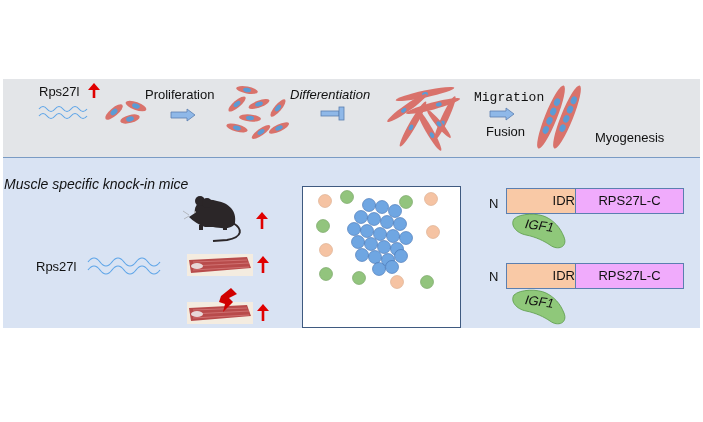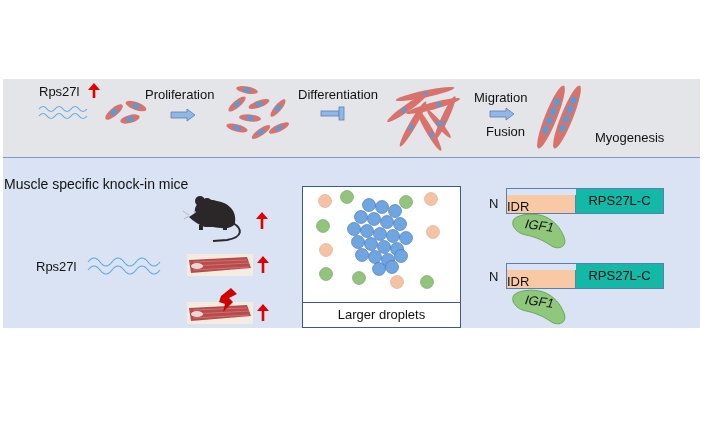--- a/index.html
+++ b/index.html
@@ -10,22 +10,22 @@
   .panel-bot { position:absolute; left:3px; top:158px; width:697px; height:170px;
                background:#d9e3f3; }
   .lbl { position:absolute; font-size:13px; white-space:nowrap; }
   .title { position:absolute; font-size:14px; white-space:nowrap; }
   svg.abs { position:absolute; overflow:visible; }
   .droplet-box { position:absolute; left:302px; top:186px; width:157px; height:140px;
                  background:#fff; border:1px solid #3f5a80; }
   .droplet-cap { position:absolute; left:0; right:0; bottom:0; height:24px;
                  border-top:1px solid #3f5a80; font-size:13px; text-align:center; line-height:24px; }
   .prot { position:absolute; height:24px; display:flex; border:1px solid #5b7fb0; }
-  .prot .idr { width:68px; background:#f9c9a6; text-align:left; line-height:24px; font-size:13px; border-right:1px solid #5b7fb0;margin-top:6px; }
-  .prot .c { width:87px; background:#14b8a6; text-align:center; line-height:24px; font-size:13px; }
+  .prot .idr { width:68px; background:#f9c9a6; text-align:right; line-height:24px; font-size:13px; border-right:1px solid #5b7fb0; }
+  .prot .c { width:107px; background:#f0abfc; text-align:center; line-height:24px; font-size:13px; }
 </style>
 </head>
 <body>
 
 <div class="panel-top"></div>
 <div class="panel-bot"></div>
 
 <span class="lbl" style="left:39px;top:84px;">Rps27l</span>
 <svg class="abs" style="left:87px;top:83px;" width="14" height="16">
   <path d="M7 15 V5" stroke="#e00000" stroke-width="2.6"></path>
@@ -84,21 +84,21 @@
   <g transform="translate(36,46) rotate(-35)">
       <ellipse rx="11" ry="3.5" fill="#d9726b"></ellipse>
       <ellipse rx="4" ry="2.2" fill="#5b9bd5"></ellipse>
     </g>
   <g transform="translate(54,42) rotate(-25)">
       <ellipse rx="11" ry="3.5" fill="#d9726b"></ellipse>
       <ellipse rx="4" ry="2.2" fill="#5b9bd5"></ellipse>
     </g>
 </svg>
 
-<span class="lbl" style="left:298px;top:87px;">Differentiation</span>
+<span class="lbl" style="left:290px;top:87px;font-style:italic;">Differentiation</span>
 <svg class="abs" style="left:321px;top:107px;" width="26" height="14">
   <rect x="0" y="4" width="18" height="5" fill="#8fb8e8" stroke="#5b7fb0" stroke-width="0.8"></rect>
   <rect x="18" y="0" width="5" height="13" fill="#8fb8e8" stroke="#5b7fb0" stroke-width="0.8"></rect>
 </svg>
 
 <svg class="abs" style="left:385px;top:84px;" width="80" height="66">
   <g transform="translate(40,10) rotate(-12)">
       <ellipse rx="30" ry="3.5" fill="#d9726b"></ellipse>
       <ellipse rx="3" ry="2" fill="#5b9bd5"></ellipse>
     </g>
@@ -121,21 +121,21 @@
   <g transform="translate(60,34) rotate(-65)">
       <ellipse rx="24" ry="3.5" fill="#d9726b"></ellipse>
       <ellipse cx="-6" rx="3" ry="2" fill="#5b9bd5"></ellipse>
     </g>
   <g transform="translate(54,40) rotate(50)">
       <ellipse rx="18" ry="3" fill="#d9726b"></ellipse>
       <ellipse rx="3" ry="2" fill="#5b9bd5"></ellipse>
     </g>
 </svg>
 
-<span class="lbl" style="left:474px;top:90px;">Migration</span>
+<span class="lbl" style="left:474px;top:90px;font-family:Liberation Mono, monospace;">Migration</span>
 <svg class="abs" style="left:489px;top:108px;" width="26" height="12">
   <path d="M1 3 H17 V0 L25 6 L17 12 V9 H1 Z" fill="#8fb8e8" stroke="#5b7fb0" stroke-width="0.8"></path>
 </svg>
 <span class="lbl" style="left:478px;top:124px;margin-left:8px;">Fusion</span>
 
 <svg class="abs" style="left:535px;top:83px;" width="52" height="66">
   <g transform="translate(16,34) rotate(-68)">
       <ellipse rx="34" ry="6" fill="#d9726b"></ellipse>
     <ellipse cx="-14" rx="4" ry="3" fill="#5b9bd5"></ellipse>
       <ellipse cx="-4" rx="4" ry="3" fill="#5b9bd5"></ellipse>
@@ -145,21 +145,21 @@
   <g transform="translate(32,34) rotate(-68)">
       <ellipse rx="34" ry="6" fill="#d9726b"></ellipse>
     <ellipse cx="-12" rx="4" ry="3" fill="#5b9bd5"></ellipse>
       <ellipse cx="-2" rx="4" ry="3" fill="#5b9bd5"></ellipse>
       <ellipse cx="8" rx="4" ry="3" fill="#5b9bd5"></ellipse>
       <ellipse cx="18" rx="4" ry="3" fill="#5b9bd5"></ellipse>
     </g>
 </svg>
 <span class="lbl" style="left:595px;top:106px;margin-top:24px;">Myogenesis</span>
 
-<span class="title" style="left:4px;top:176px;">Muscle specific knock-in mice</span>
+<span class="title" style="left:4px;top:176px;font-style:italic;">Muscle specific knock-in mice</span>
 
 <span class="lbl" style="left:36px;top:259px;">Rps27l</span>
 <svg class="abs" style="left:88px;top:253px;" width="78" height="22">
   <path d="M0 9 q6 -8 12 0 t12 0 t12 0 t12 0 t12 0 t12 0" fill="none" stroke="#5ea5e8" stroke-width="1.2"></path>
   <path d="M0 17 q6 -8 12 0 t12 0 t12 0 t12 0 t12 0 t12 0" fill="none" stroke="#5ea5e8" stroke-width="1.2"></path>
 </svg>
 
 <svg class="abs" style="left:183px;top:193px;" width="70" height="48">
   <path d="M12 20 C10 10 22 4 34 8 C46 10 54 18 52 30 C50 36 40 36 30 34 L22 34 C16 32 10 28 6 24 Z" fill="#2b2628"></path>
   <circle cx="17" cy="8" r="5" fill="#2b2628"></circle>
@@ -231,21 +231,20 @@
         <circle cx="81" cy="60" r="6.5"></circle>
         <circle cx="94" cy="62" r="6.5"></circle>
       <circle cx="59" cy="68" r="6.5"></circle>
         <circle cx="72" cy="70" r="6.5"></circle>
         <circle cx="85" cy="73" r="6.5"></circle>
         <circle cx="98" cy="69" r="6.5"></circle>
       <circle cx="76" cy="82" r="6.5"></circle>
         <circle cx="89" cy="80" r="6.5"></circle>
     </g>
   </svg>
-  <div class="droplet-cap">Larger droplets</div>
 </div>
 
 <span class="lbl" style="left:489px;top:196px;">N</span>
 <div class="prot" style="left:506px;top:188px;">
   <div class="idr">IDR</div>
   <div class="c">RPS27L-C</div>
 </div>
 <svg class="abs" style="left:510px;top:213px;" width="62" height="38">
   <path d="M4 6 C10 0 28 0 36 4 C44 8 50 14 54 24 C58 34 48 38 40 32 C34 28 26 24 16 22 C6 20 0 12 4 6 Z" fill="#8fc87a" stroke="#5a9a48" stroke-width="0.8"></path>
 </svg>

